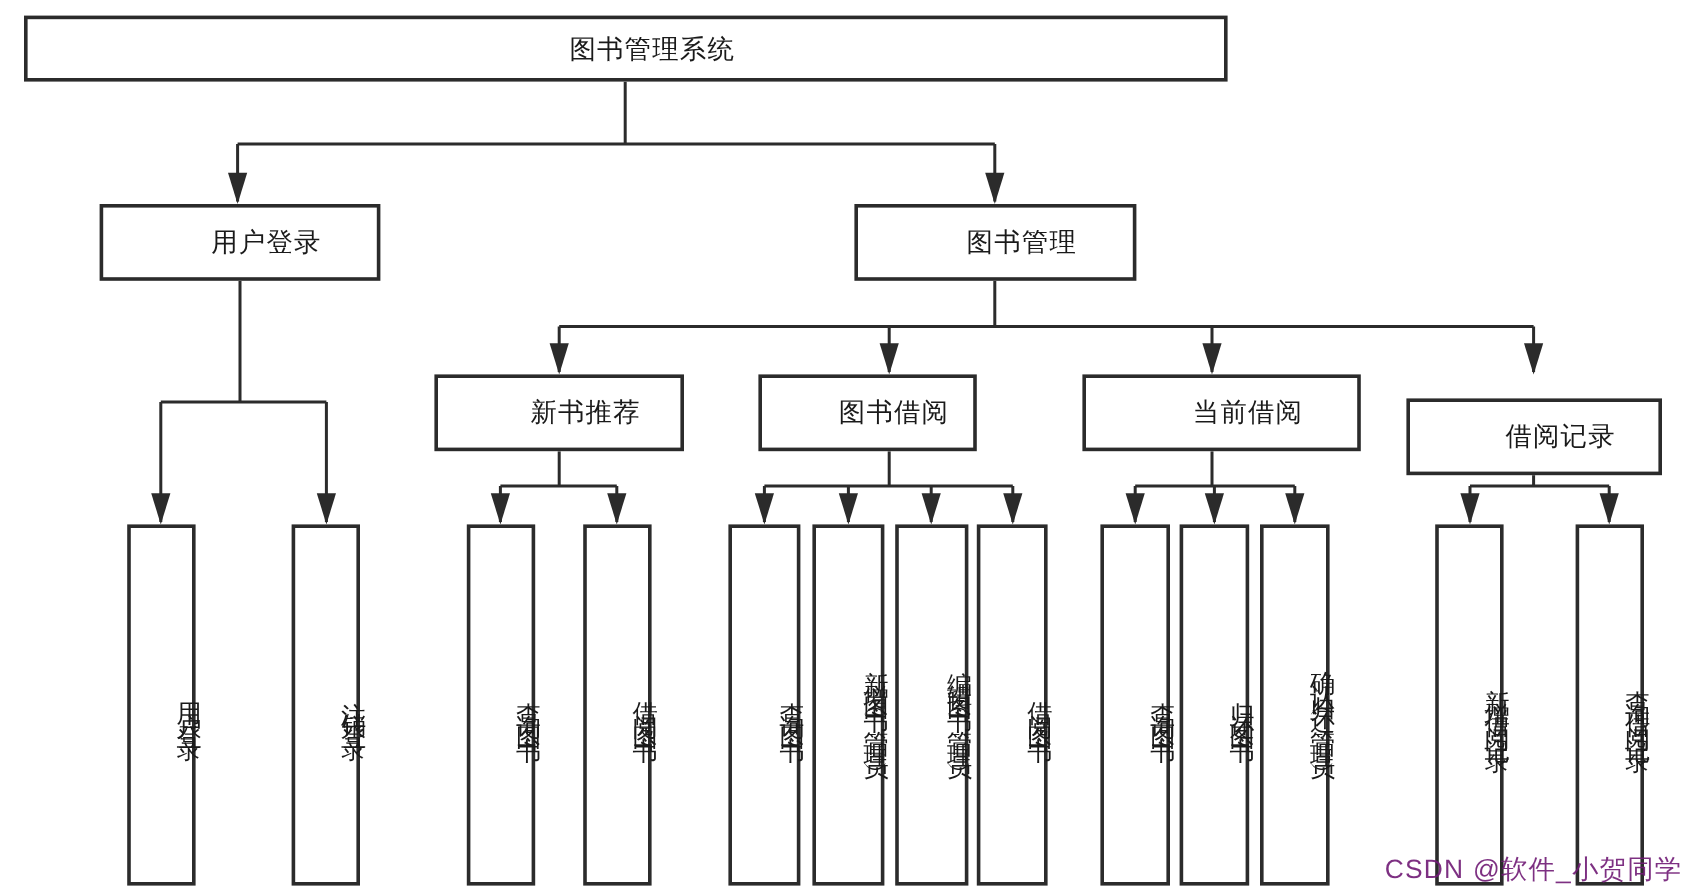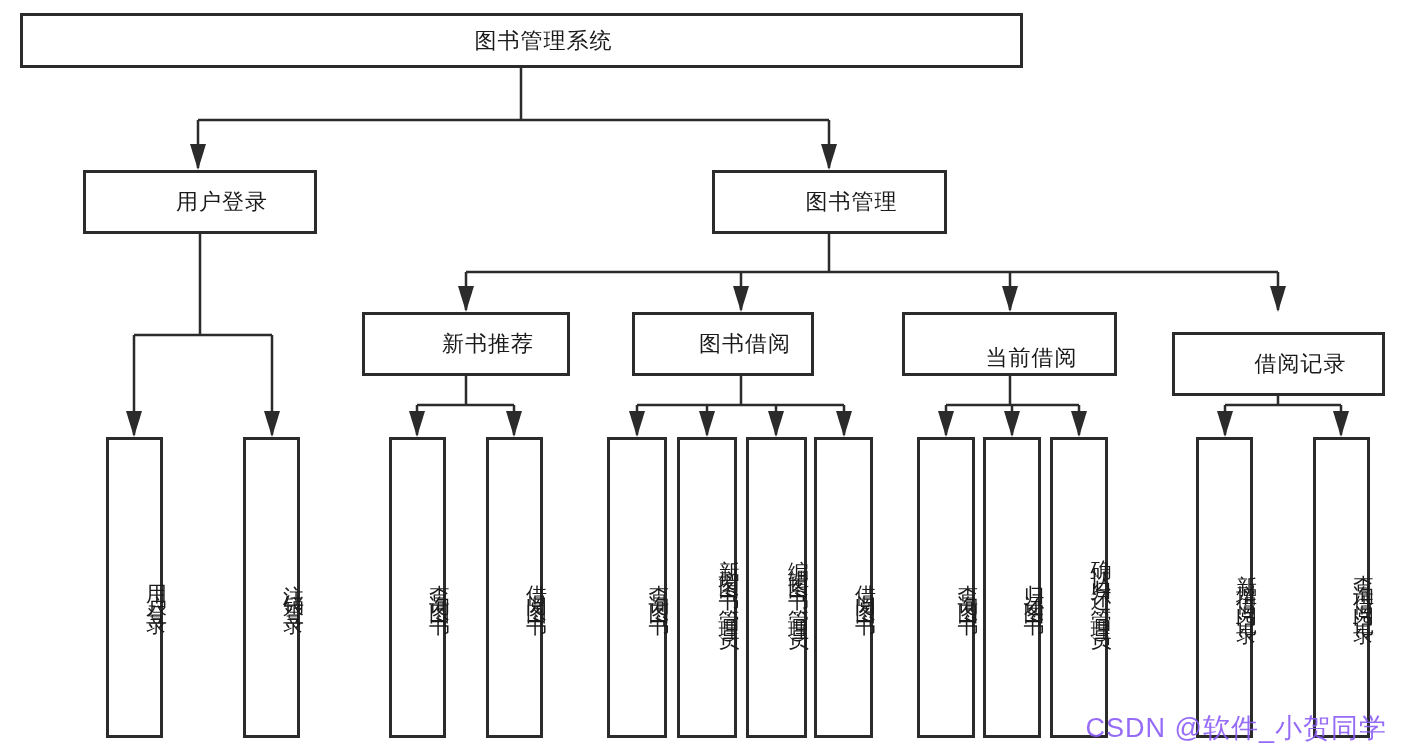--- a/index.html
+++ b/index.html
@@ -34,24 +34,24 @@
     writing-mode: vertical-rl;
     text-orientation: mixed;
     font-size: 21px;
     line-height: 1.15;
     letter-spacing: 10px;
     white-space: nowrap;
   }
   .watermark {
     position: absolute;
     top: 710px;
-    right: 18px;
-    font-size: 27px;
+    right: 3px;
+    font-size: 22px;
     letter-spacing: 1px;
-    color: #8b5cf6;
+    color: #701a75;
     opacity: 0.9;
     z-index: 3;
     white-space: nowrap;
   }
 </style>
 </head>
 <body>
 
 <div class="canvas">
 
@@ -105,21 +105,21 @@
   <div class="node hbox" style="left:362px; top:312px; width:208px; height:64px;">
     <span>新书推荐</span>
   </div>
 
   <div class="node hbox" style="left:712px; top:170px; width:235px; height:64px;">
     <span>图书管理</span>
   </div>
   <div class="node hbox" style="left:632px; top:312px; width:182px; height:64px;">
     <span>图书借阅</span>
   </div>
-  <div class="node hbox" style="left:902px; top:312px; width:215px; height:64px;align-items:flex-end;">
+  <div class="node hbox" style="left:902px; top:312px; width:232px; height:64px;">
     <span>当前借阅</span>
   </div>
   <div class="node hbox" style="left:1172px; top:312px; width:213px; height:64px;margin-top:20px;">
     <span>借阅记录</span>
   </div>
 
   <div class="node vbox" style="left:106px; top:437px; width:57px; height:301px;">
     <span class="vlabel">用户登录</span>
   </div>
   <div class="node vbox" style="left:243px; top:437px; width:57px; height:301px;">

